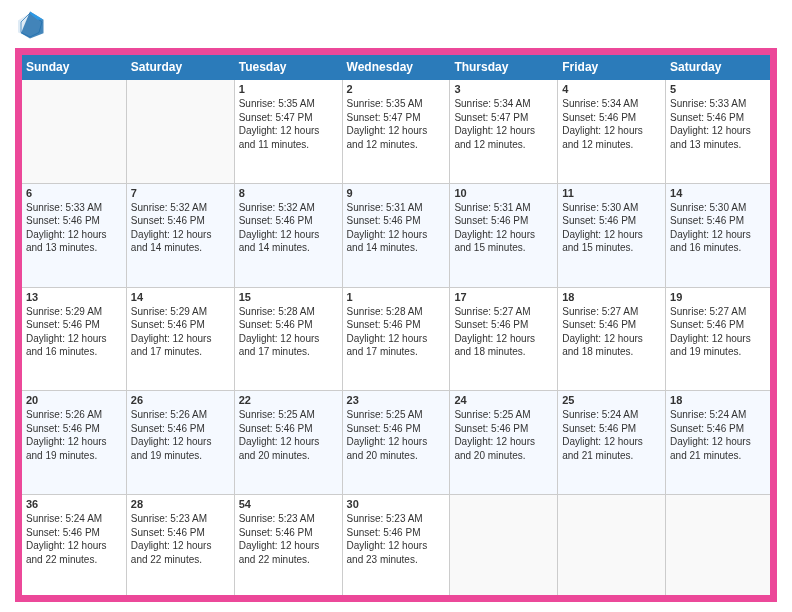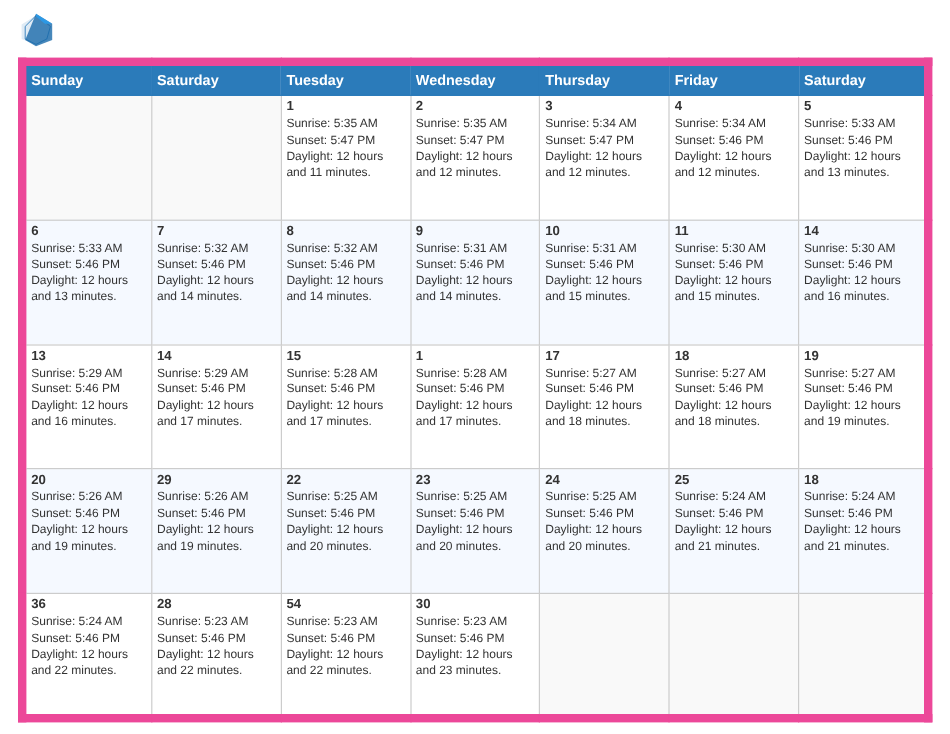--- a/index.html
+++ b/index.html
@@ -221,21 +221,21 @@
             <span class="day-num">19</span>
             <div class="cell-content">Sunrise: 5:27 AM<br>Sunset: 5:46 PM<br>Daylight: 12 hours and 19 minutes.</div>
           </td>
         </tr>
         <tr>
           <td>
             <span class="day-num">20</span>
             <div class="cell-content">Sunrise: 5:26 AM<br>Sunset: 5:46 PM<br>Daylight: 12 hours and 19 minutes.</div>
           </td>
           <td>
-            <span class="day-num">29</span>
+            <span class="day-num">26</span>
             <div class="cell-content">Sunrise: 5:26 AM<br>Sunset: 5:46 PM<br>Daylight: 12 hours and 19 minutes.</div>
           </td>
           <td>
             <span class="day-num">22</span>
             <div class="cell-content">Sunrise: 5:25 AM<br>Sunset: 5:46 PM<br>Daylight: 12 hours and 20 minutes.</div>
           </td>
           <td>
             <span class="day-num">23</span>
             <div class="cell-content">Sunrise: 5:25 AM<br>Sunset: 5:46 PM<br>Daylight: 12 hours and 20 minutes.</div>
           </td>

